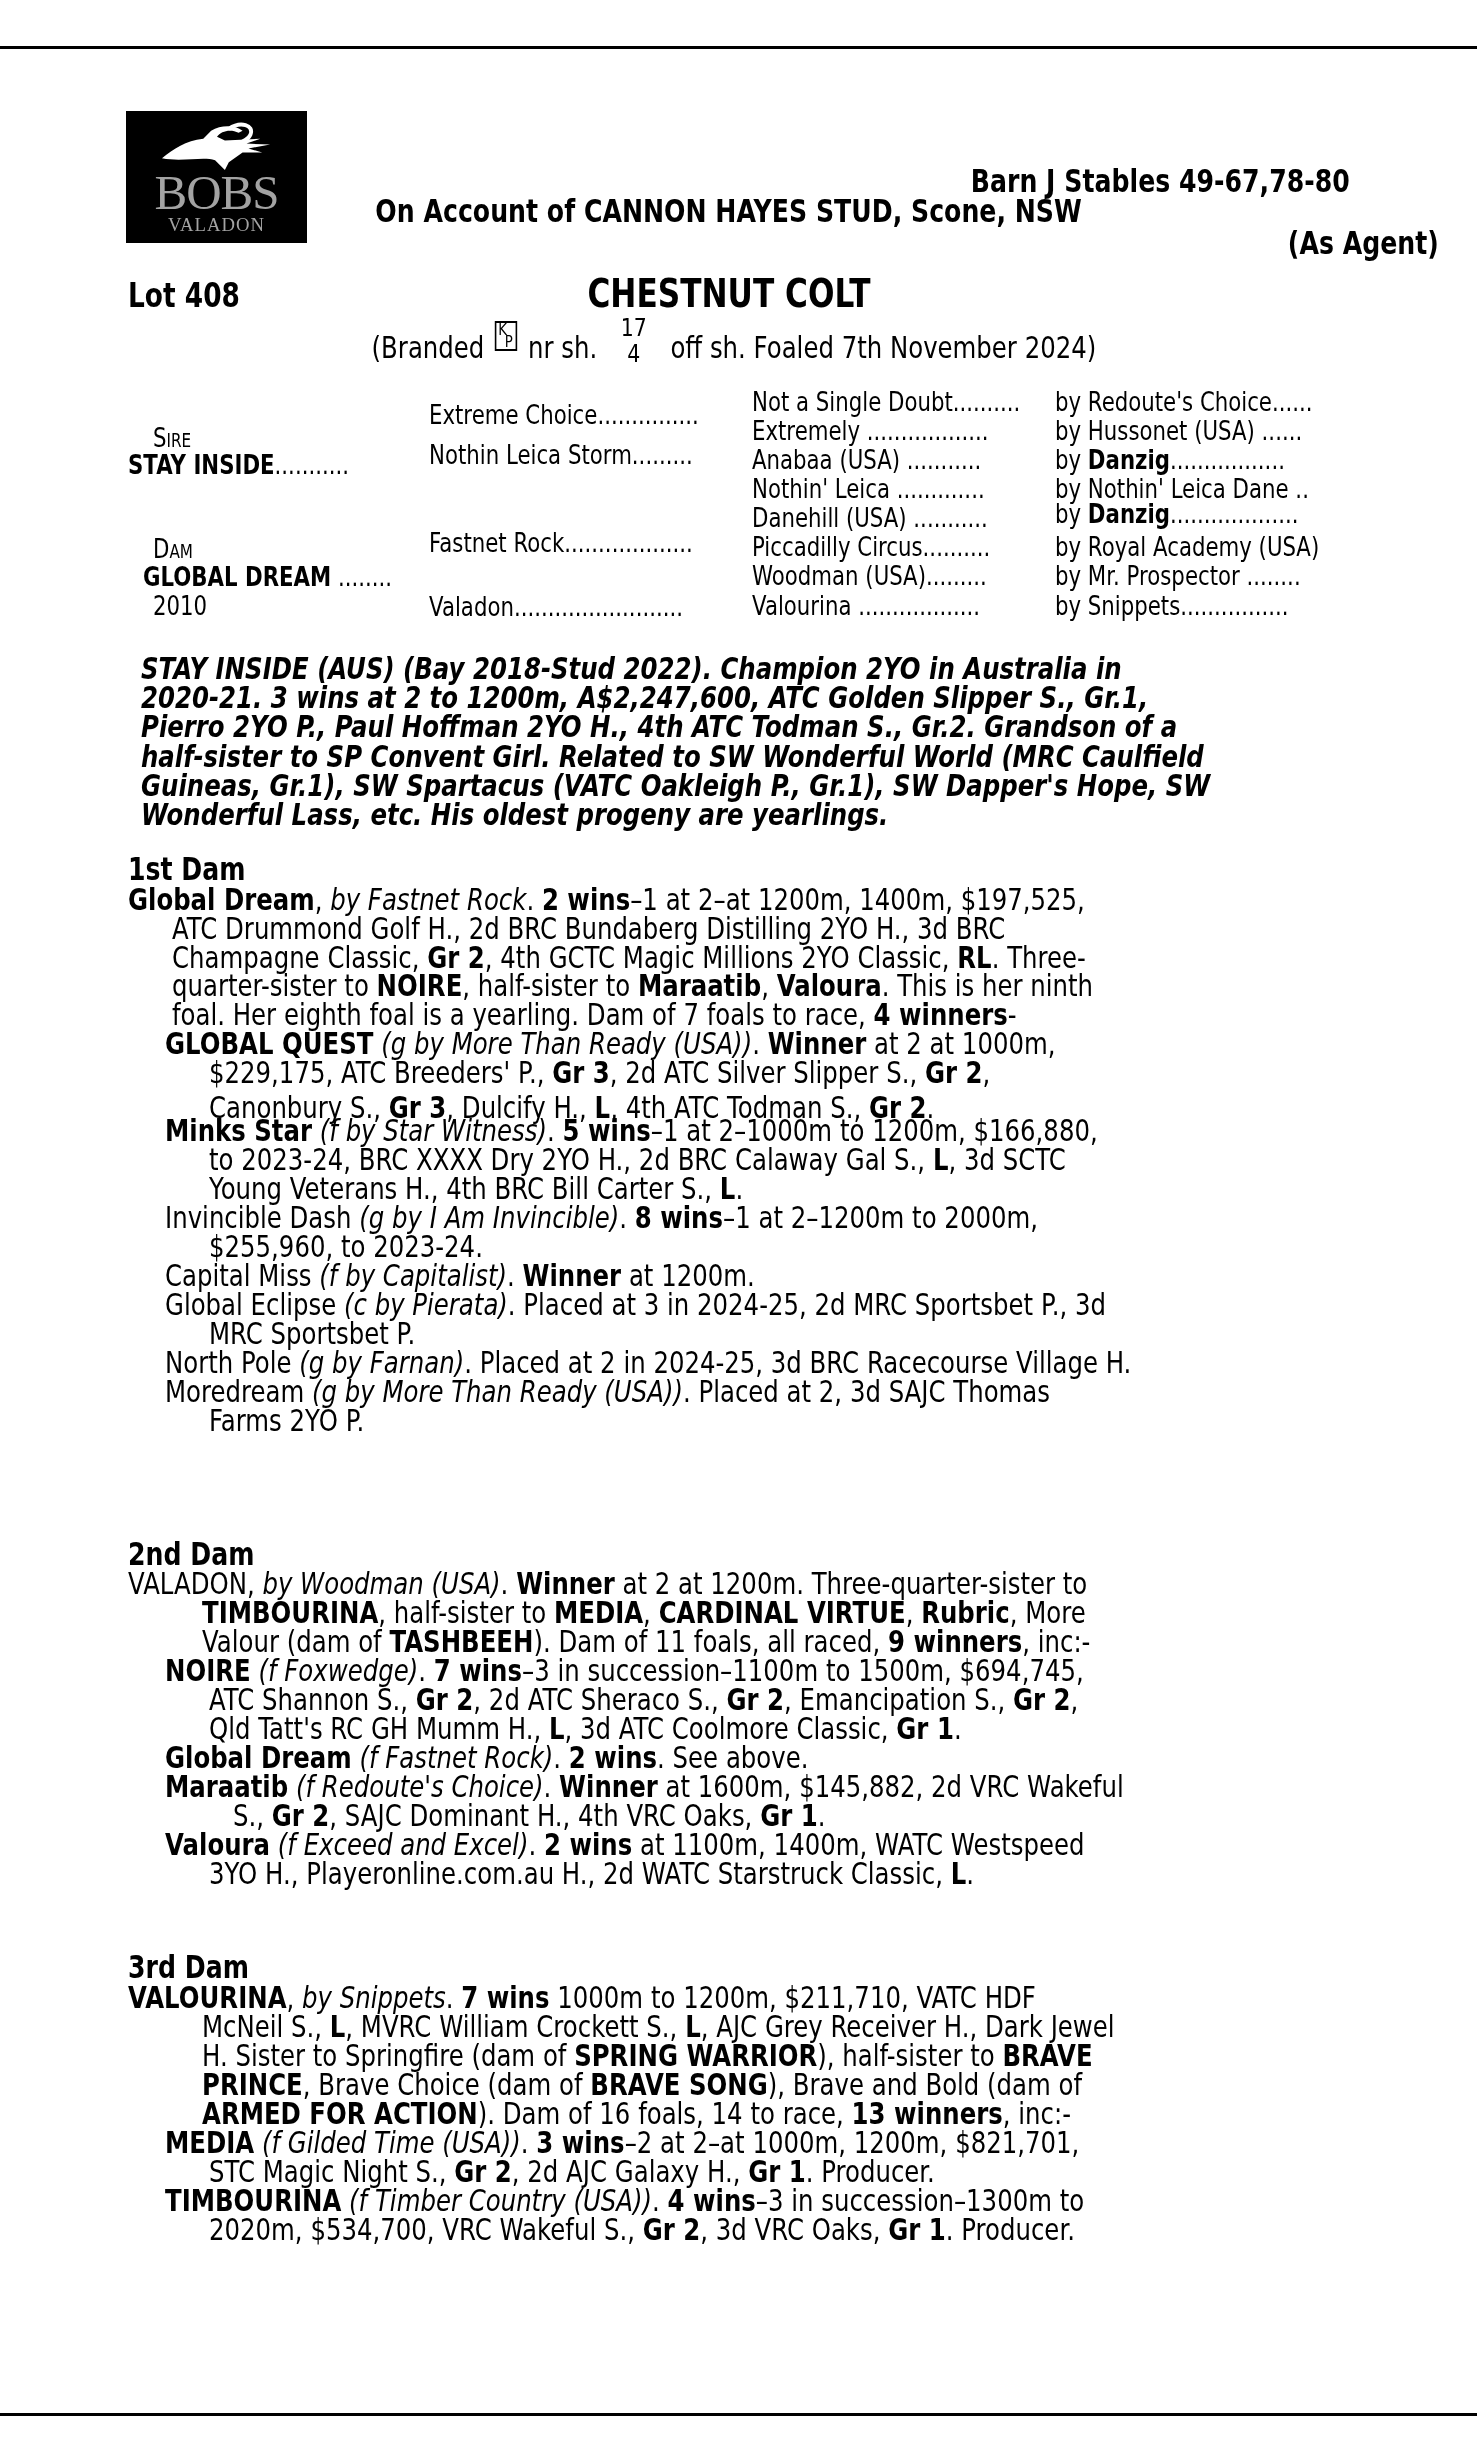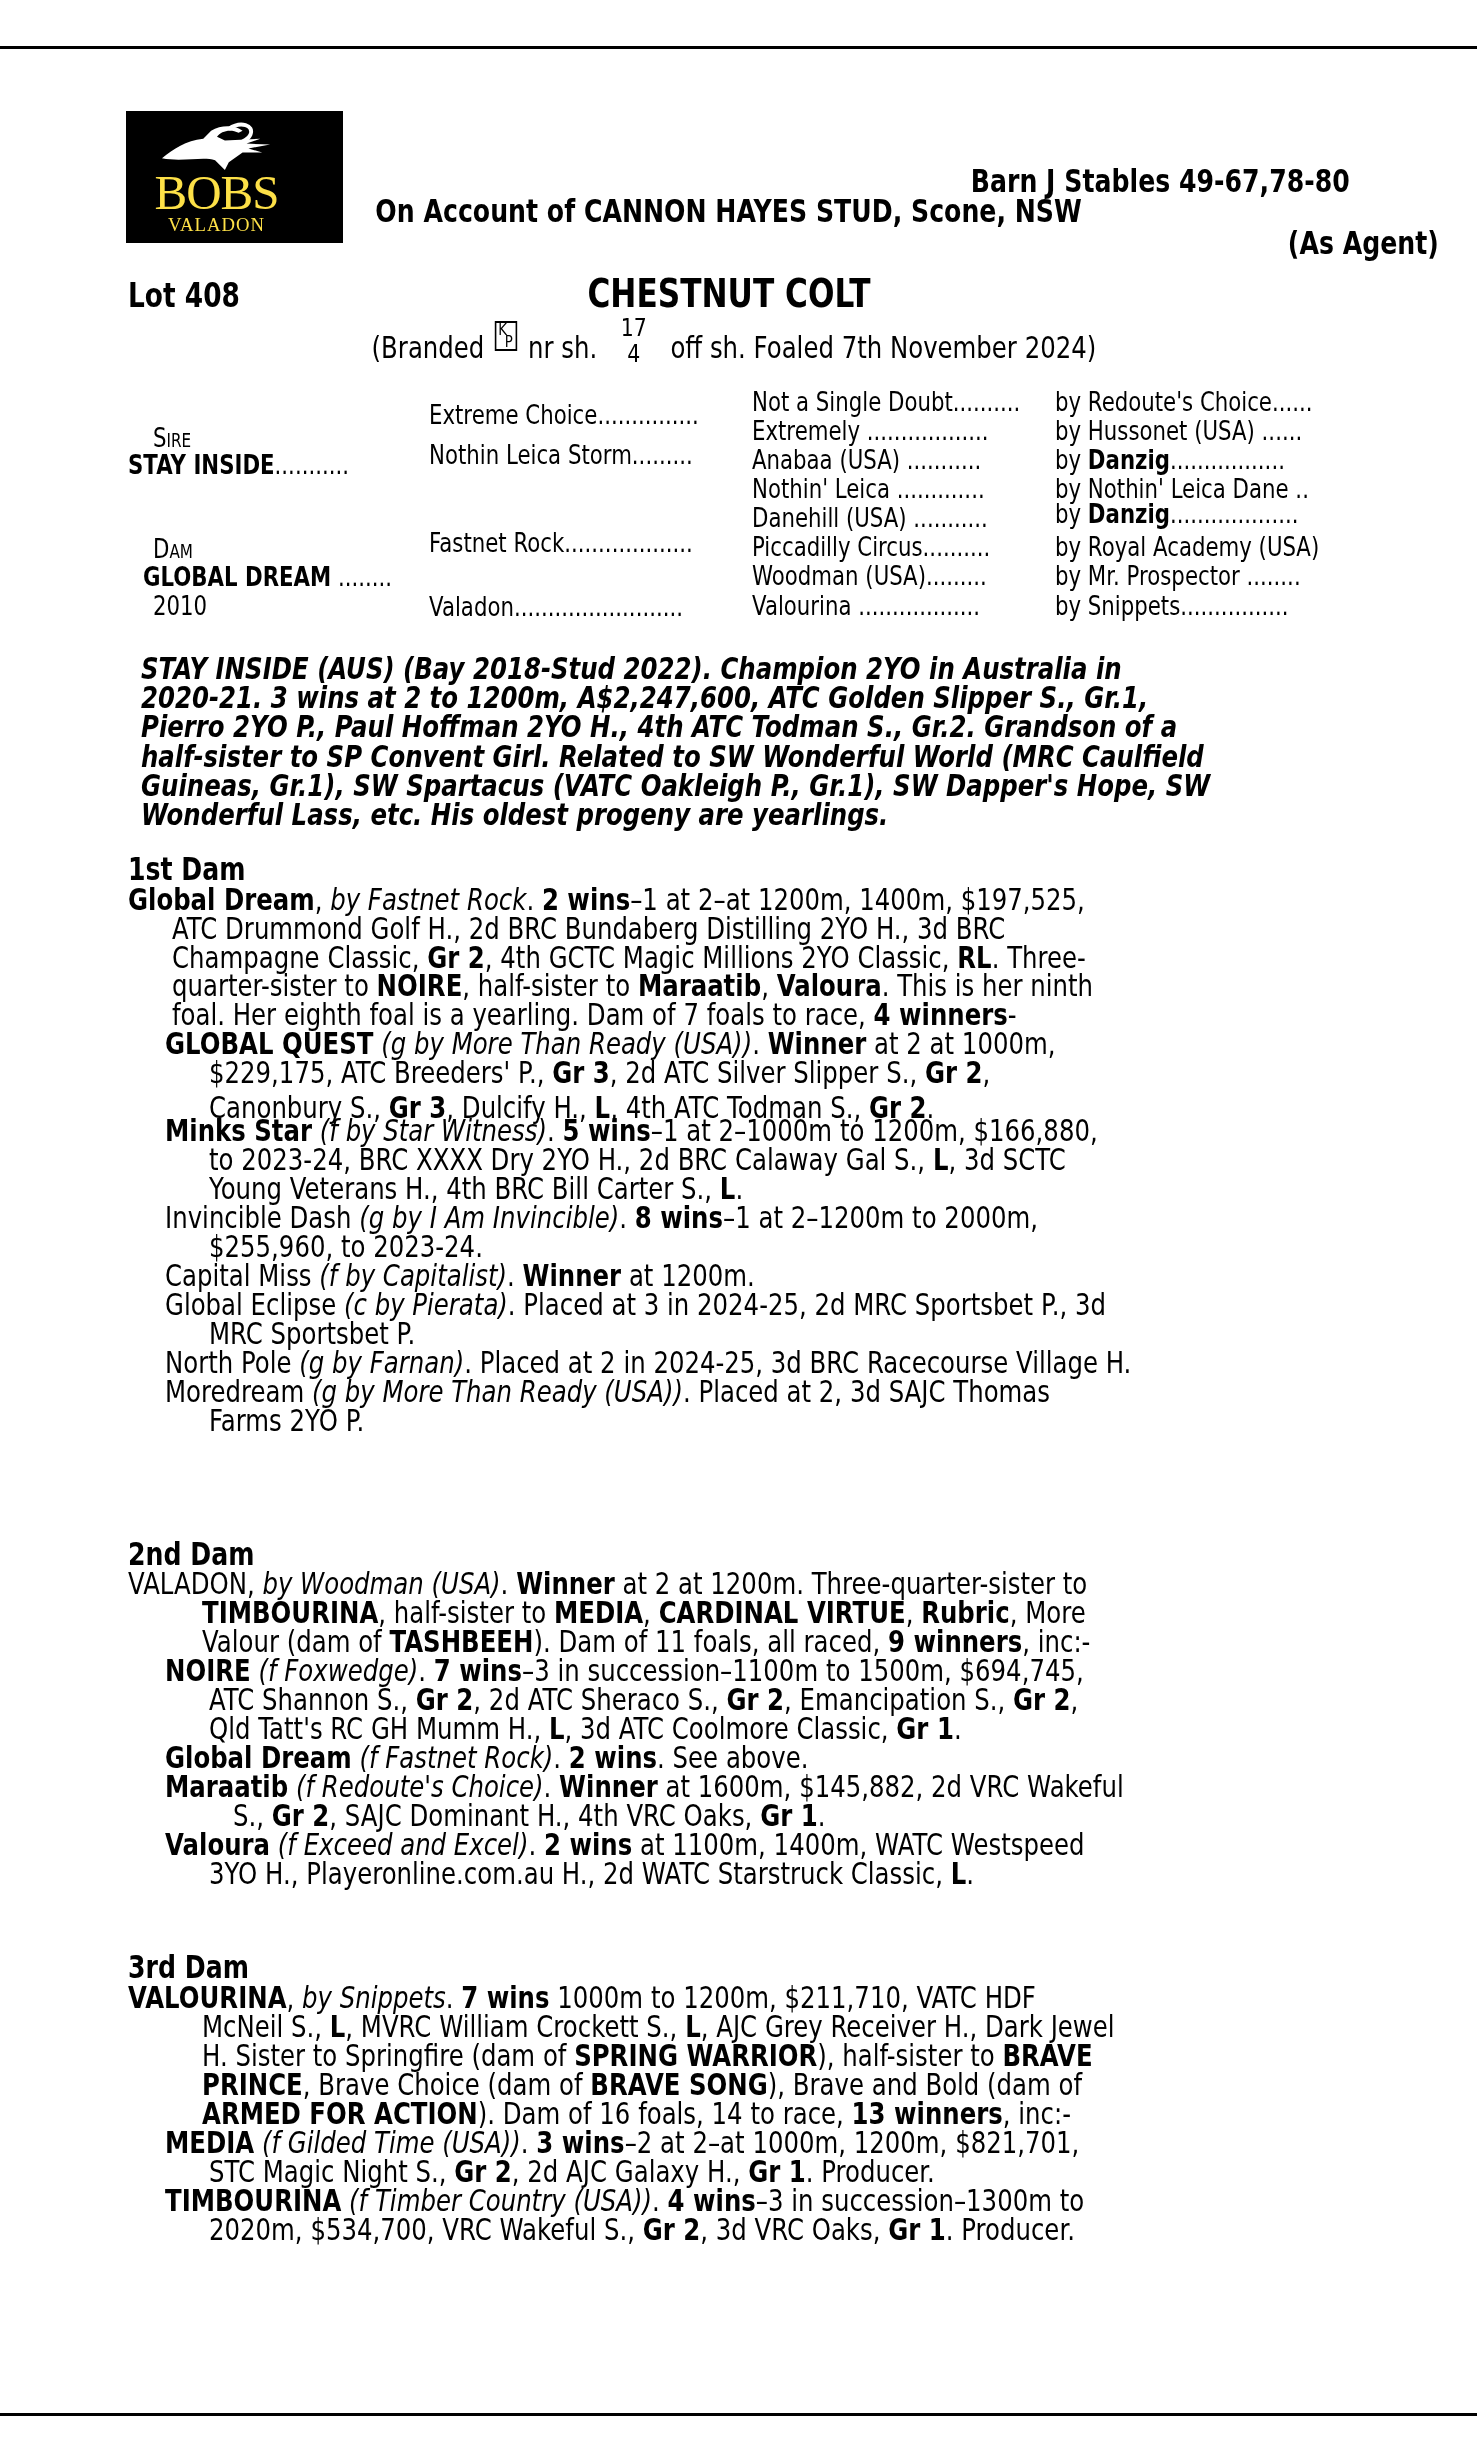--- a/index.html
+++ b/index.html
@@ -5,21 +5,21 @@
   html, body { margin: 0; padding: 0; background: #ffffff; }
   body { width: 1478px; height: 2463px; position: relative; overflow: hidden; color: #000; font-family: "DejaVu Sans", sans-serif; }
   .rule { position: absolute; left: 0; width: 1478px; height: 3px; background: #000; }
   .abs { position: absolute; white-space: nowrap; }
   .cond { display: inline-block; transform-origin: 0 0; }
   
   .sq { transform: scaleX(0.80); transform-origin: left top; }
   .sqc { transform: scaleX(0.80); transform-origin: center top; }
   .sqr { transform: scaleX(0.80); transform-origin: right top; }
 
-  .logo { position: absolute; left: 126px; top: 111px; width: 181px; height: 132px; background: #000; color: #fde047; padding-left: 36px; }
+  .logo { position: absolute; left: 126px; top: 111px; width: 181px; height: 132px; background: #000; color: #a3a3a3; }
   .logo .bobs { position: absolute; left: 0; width: 181px; top: 57px; text-align: center; font-family: "Liberation Serif", serif; font-size: 49px; line-height: 49px; letter-spacing: -1px; }
   .logo .elig { position: absolute; left: 0; width: 181px; top: 104px; text-align: center; font-family: "Liberation Serif", serif; font-size: 18.7px; line-height: 19.7px; letter-spacing: 1px; }
   .logo svg { position: absolute; left: 25.6px; top: 7.9px; }
 
   .hdr { font-weight: bold; font-size: 31.5px; line-height: 35px; }
   .barn { right: 128px; top: 164px; text-align: right; }
   .acct { left: 0; width: 1458px; top: 194px; text-align: center; }
   .agent { left: 0; width: 1458px; top: 226px; text-align: right; }
   .lot { left: 128px; top: 276px; font-weight: bold; font-size: 33px; line-height: 39px; }
   .colt { left: 0; width: 1458px; top: 272px; text-align: center; font-weight: bold; font-size: 39px; line-height: 43px; }

